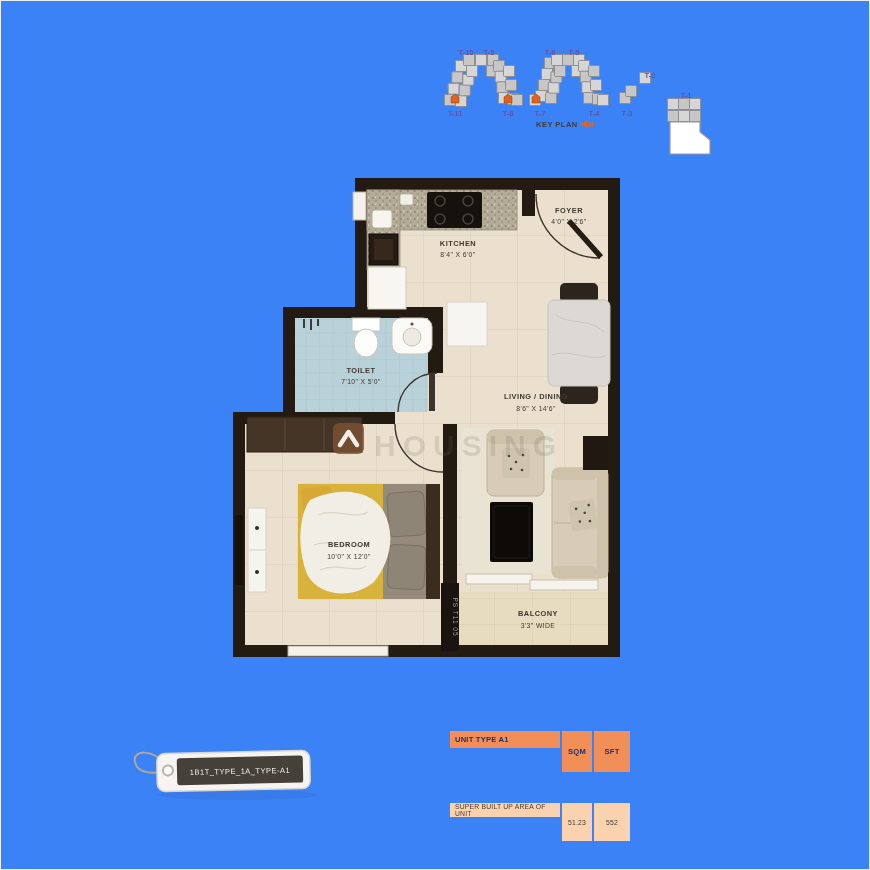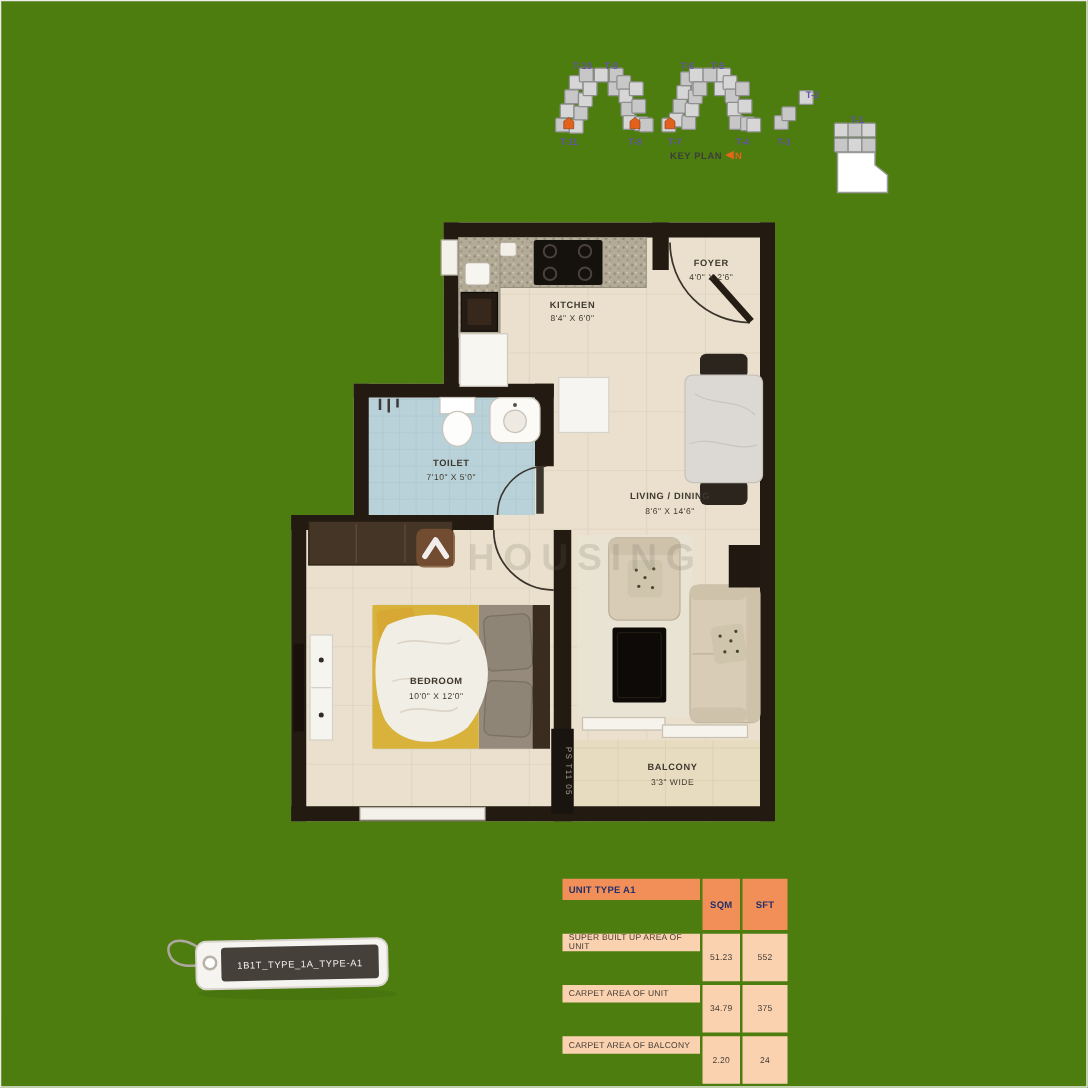--- a/index.html
+++ b/index.html
@@ -1,28 +1,28 @@
 <!DOCTYPE html>
 <html><head>
 <meta charset="utf-8">
 <style>
   html,body{margin:0;padding:0;background:#fff;}
-  #canvas{position:relative;width:870px;height:870px;background:#4d7c0f;overflow:hidden;
+  #canvas{position:relative;width:870px;height:870px;background:#3b82f6;overflow:hidden;
           font-family:"Liberation Sans",sans-serif;box-shadow:inset 0 0 0 1px #ededed;}
   svg text{font-family:"Liberation Sans",sans-serif;}
   .tower-label{font-size:7.5px;font-weight:bold;fill:#6455a4;text-anchor:middle;}
   .kp-title{font-size:7.5px;font-weight:bold;fill:#3d3d3d;letter-spacing:.5px;}
   .kp-n{font-size:7.5px;font-weight:bold;fill:#e2661c;}
   .rm-name{font-size:7.4px;font-weight:bold;fill:#3e382e;letter-spacing:.5px;text-anchor:middle;}
   .rm-dims{font-size:6.8px;fill:#3e382e;letter-spacing:.4px;text-anchor:middle;}
   
   #area-table{position:absolute;left:450px;top:703px;width:180px;display:grid;
               grid-template-columns:110px 30px 36px;gap:3px 2px;}
   #area-table .cell{display:flex;align-items:center;font-size:6.8px;color:#423a33;
-                    padding:0 0 0 5px;height:14px;background:#fbd2b0;letter-spacing:.2px;}
+                    padding:0 0 0 5px;height:14px;background:#fbd2b0;letter-spacing:.2px;margin-top:28px;}
   #area-table .num{justify-content:center;padding:12px;}
   #area-table .head{background:#f28f58;height:17px;font-size:7.6px;font-weight:bold;color:#22306b;}
   
   #tag-svg{position:absolute;left:120px;top:735px;}
 </style>
 </head>
 <body>
 
 <div id="canvas">
 

